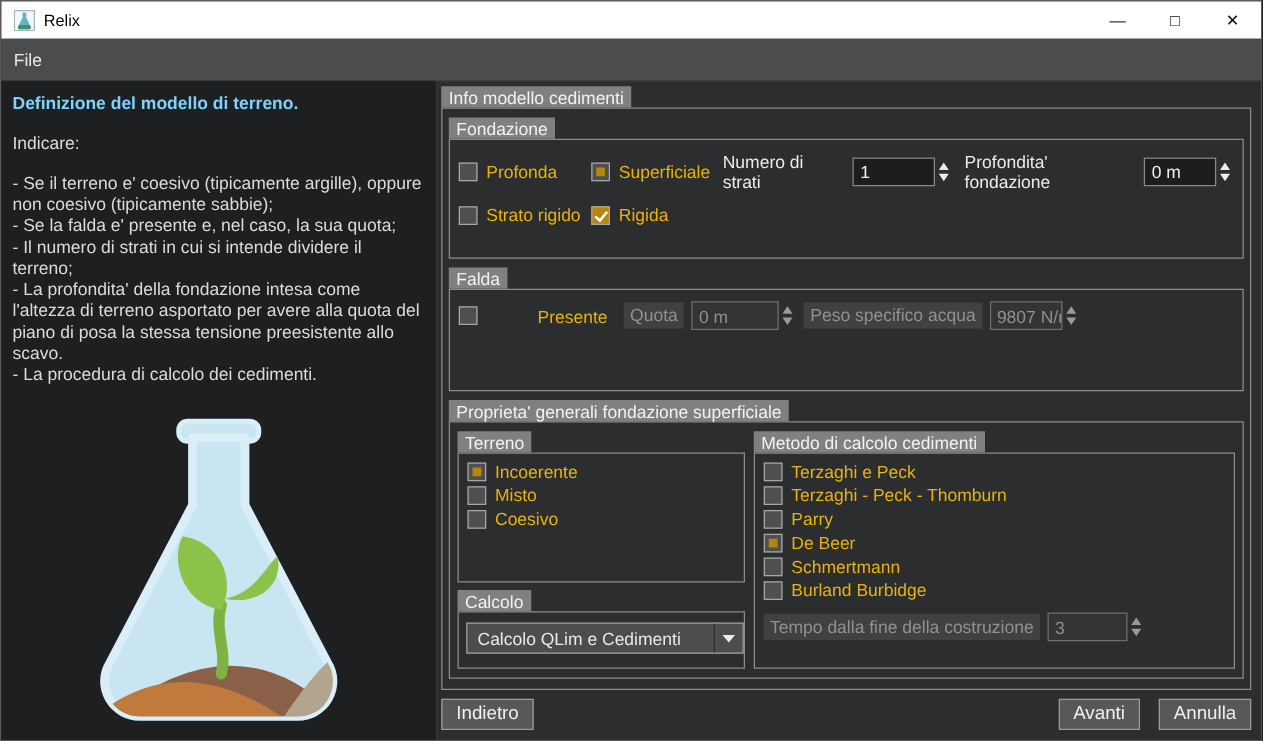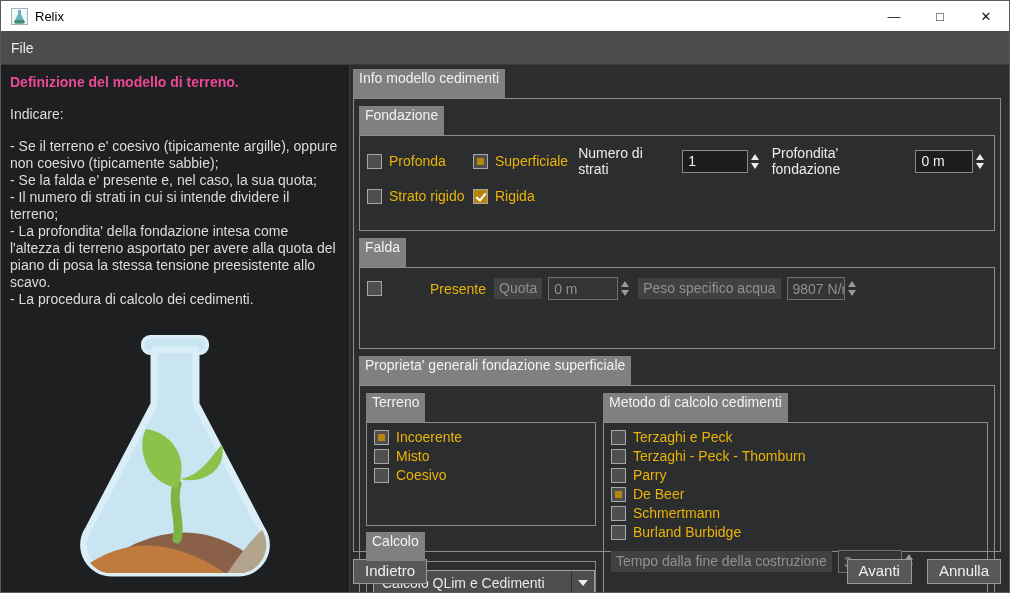--- a/index.html
+++ b/index.html
@@ -13,28 +13,28 @@
   .titlebar .title { font-size:13px; color:#000; flex:1; }
   .win-btn { width:46px; height:30px; display:flex; align-items:center; justify-content:center; font-size:13px; color:#111; }
 
   
   .menubar { height:34px; background:#4a4c4d; display:flex; align-items:center; flex:0 0 auto; border-bottom:1px solid #3a3c3d; }
   .menu-item { color:#e9e9e9; font-size:14px; padding:4px 10px; }
 
   
   .content { flex:1; display:flex; min-height:0; }
   .left-panel { width:349px; flex:0 0 auto; background:#1d1f20; border-right:1px solid #3c3e3f; padding:7px 9px; overflow:hidden; }
-  .left-panel h1 { font-size:14px; font-weight:bold; color:#ec4899; margin:2px 0 16px; }
+  .left-panel h1 { font-size:14px; font-weight:bold; color:#7dd3fc; margin:2px 0 16px; }
   .left-panel .intro { font-size:14px; color:#dcdcdc; margin-bottom:16px; }
   .left-panel .instr { font-size:14px; color:#dcdcdc; line-height:17px; }
   .flask-wrap { margin-top:24px; display:flex; justify-content:center; }
 
   .right-panel { flex:1; padding:4px 8px 4px 3px; display:flex; flex-direction:column; min-width:0; }
 
-  .grp-label { display:inline-block; align-self:flex-start; background:#7e8081; color:#f2f2f2; font-size:14px; padding:1px 6px 12px; position:relative; z-index:1; }
+  .grp-label { display:inline-block; align-self:flex-start; background:#7e8081; color:#f2f2f2; font-size:14px; padding:1px 6px 0; position:relative; z-index:1; }
   .grp-box { border:1px solid #8c8c8c; }
 
   .outer-box { flex:1; padding:7px 5px 6px; display:flex; flex-direction:column; min-height:0; }
   .section { display:flex; flex-direction:column; }
 
   .fond-box { height:96px; padding:9px 7px; }
   .falda-box { height:82px; padding:9px 7px; }
   .prop-box { flex:1; padding:7px 6px; display:flex; gap:7px; margin-bottom:2px; }
   .sec-gap { margin-bottom:7px; }
 
@@ -169,21 +169,21 @@
                 <span>Rigida</span>
               </div>
             </div>
           </div>
         </div>
 
         <div class="section sec-gap">
           <div class="grp-label">Falda</div>
           <div class="grp-box falda-box">
             <div class="row">
-              <div class="cb-item" style="margin-right:8px;gap:48px;">
+              <div class="cb-item" style="margin-right:13px;gap:48px;">
                 <span class="checkbox unchecked"></span>
                 <span>Presente</span>
               </div>
               <span class="framed-label mr6">Quota</span>
               <div class="spinbox disabled" style="width:70px;">0 m</div>
               <div class="spin-arrows dim mr6">
                   <i class="up"></i>
                   <i class="down"></i>
                 </div>
               <span class="framed-label mr6">Peso specifico acqua</span>

